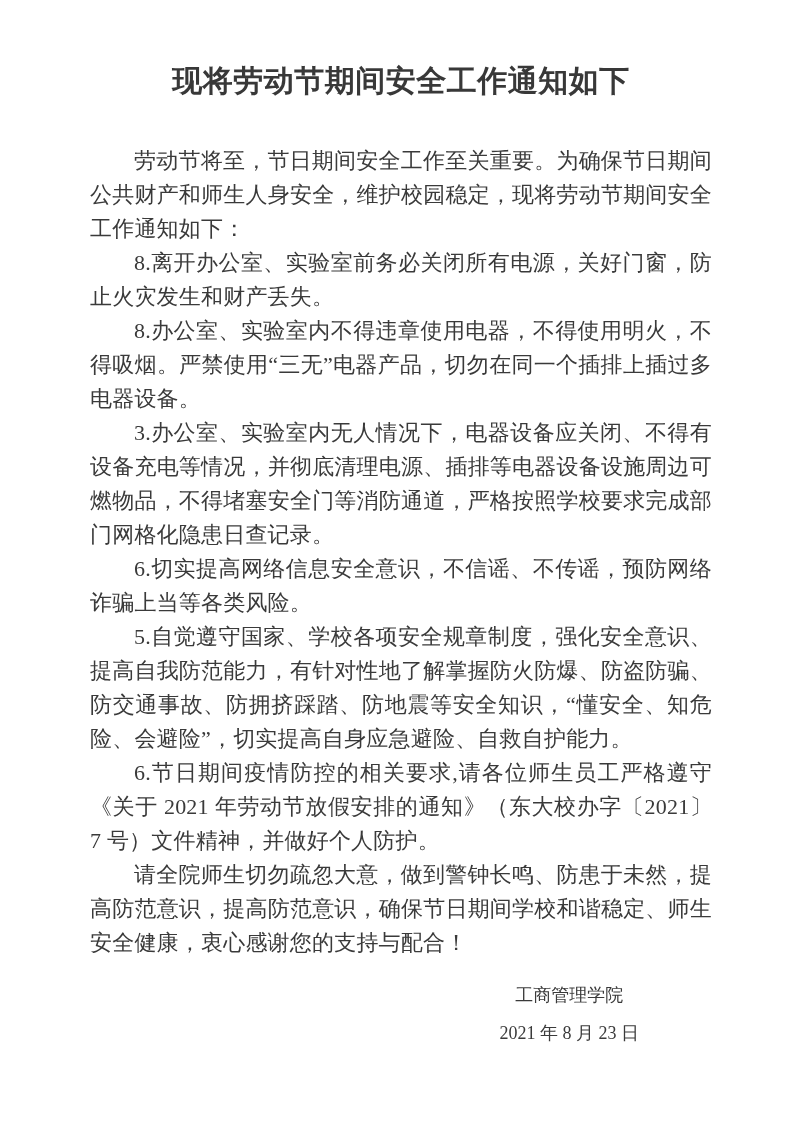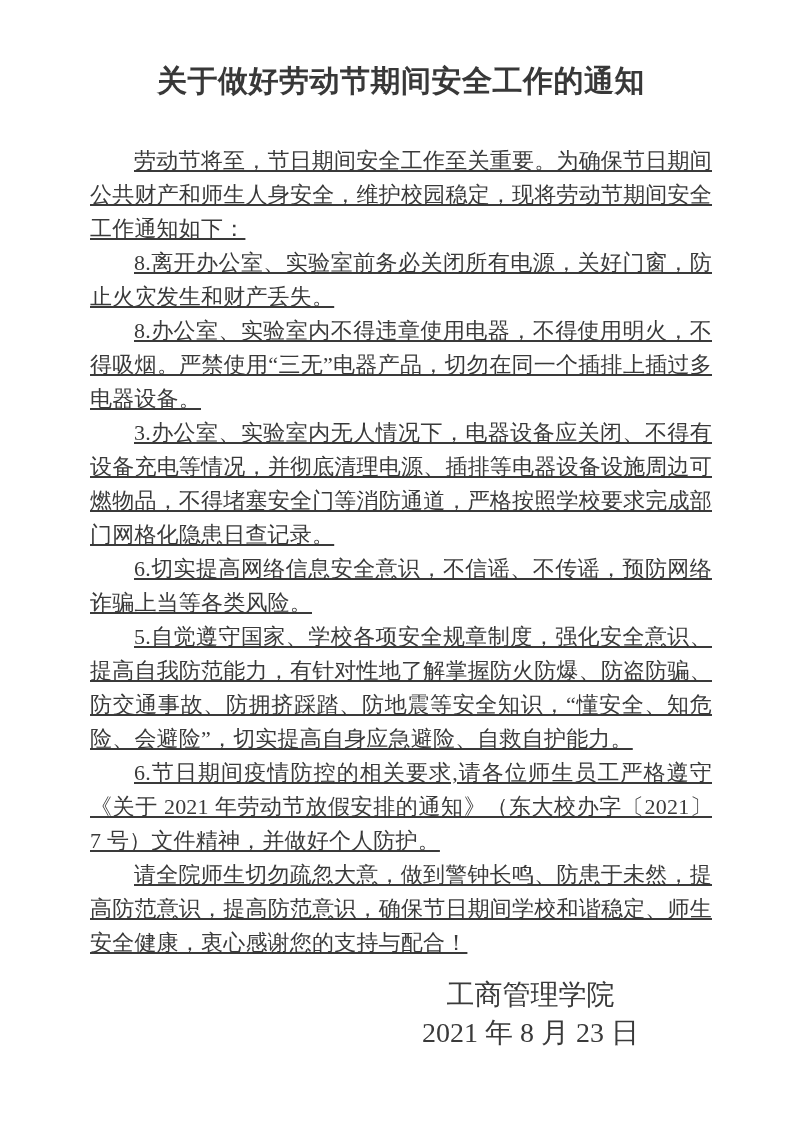--- a/index.html
+++ b/index.html
@@ -32,41 +32,40 @@
   }
   .body-text p {
     margin: 0;
     font-size: 22px;
     line-height: 34px;
     text-indent: 2em;
     text-align: justify;
     text-justify: inter-character;
     text-align-last: left;
     letter-spacing: 0.2px;
-    text-decoration: underline;
   }
   .signature {
     margin-top: 16px;
     margin-left: auto;
     margin-right: 73px;
     width: fit-content;
     text-align: center;
   }
   .signature div {
-    font-size: 28px;
+    font-size: 18px;
     line-height: 38px;
     white-space: nowrap;
   }
 </style>
 </head>
 <body>
 
 <div class="page">
 
-  <h1 class="notice-title">关于做好劳动节期间安全工作的通知</h1>
+  <h1 class="notice-title">现将劳动节期间安全工作通知如下</h1>
 
   <div class="body-text">
     <p>劳动节将至，节日期间安全工作至关重要。为确保节日期间公共财产和师生人身安全，维护校园稳定，现将劳动节期间安全工作通知如下：</p>
     <p>8.离开办公室、实验室前务必关闭所有电源，关好门窗，防止火灾发生和财产丢失。</p>
     <p>8.办公室、实验室内不得违章使用电器，不得使用明火，不得吸烟。严禁使用“三无”电器产品，切勿在同一个插排上插过多电器设备。</p>
     <p>3.办公室、实验室内无人情况下，电器设备应关闭、不得有设备充电等情况，并彻底清理电源、插排等电器设备设施周边可燃物品，不得堵塞安全门等消防通道，严格按照学校要求完成部门网格化隐患日查记录。</p>
     <p>6.切实提高网络信息安全意识，不信谣、不传谣，预防网络诈骗上当等各类风险。</p>
     <p>5.自觉遵守国家、学校各项安全规章制度，强化安全意识、提高自我防范能力，有针对性地了解掌握防火防爆、防盗防骗、防交通事故、防拥挤踩踏、防地震等安全知识，“懂安全、知危险、会避险”，切实提高自身应急避险、自救自护能力。</p>
     <p>6.节日期间疫情防控的相关要求,请各位师生员工严格遵守《关于 2021 年劳动节放假安排的通知》（东大校办字〔2021〕7 号）文件精神，并做好个人防护。</p>
     <p>请全院师生切勿疏忽大意，做到警钟长鸣、防患于未然，提高防范意识，提高防范意识，确保节日期间学校和谐稳定、师生安全健康，衷心感谢您的支持与配合！</p>

